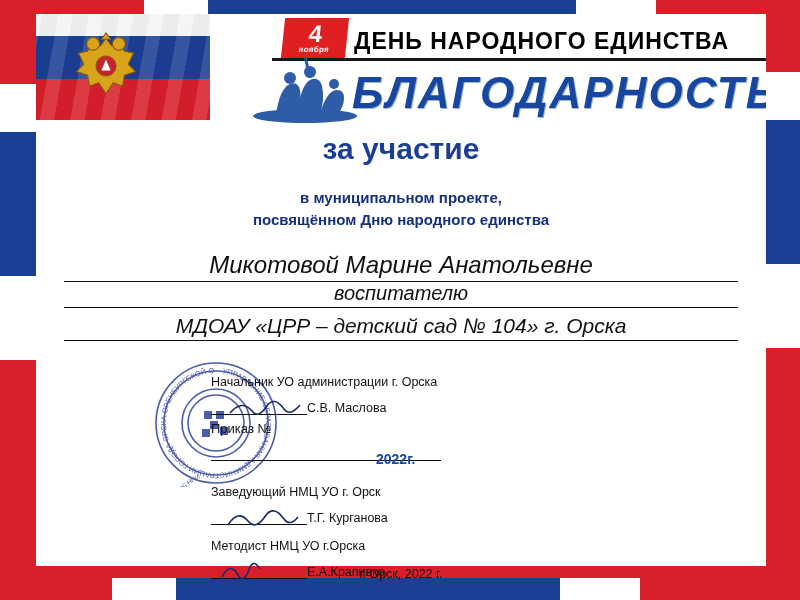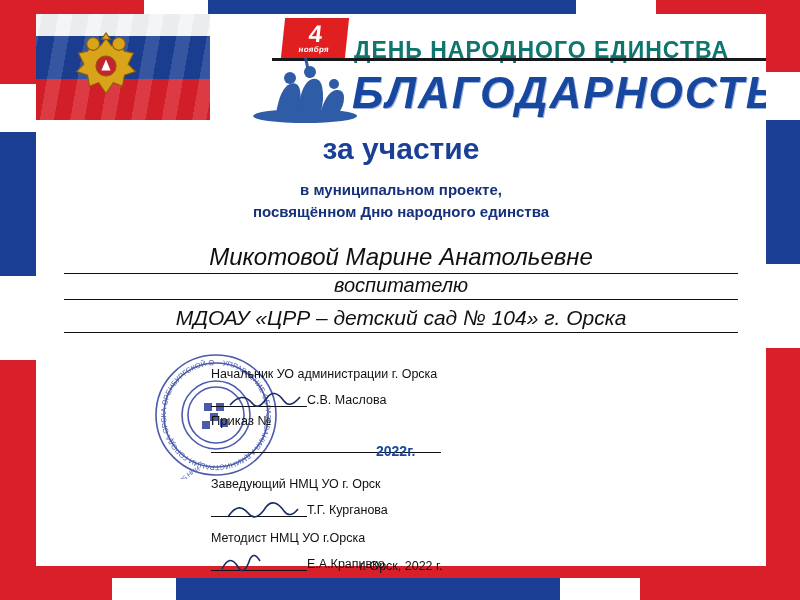--- a/index.html
+++ b/index.html
@@ -128,25 +128,25 @@
     justify-content: center;
     line-height: 1;
     z-index: 4;
     transform: skewX(-6deg);
   }
   .date-badge .d-num { font-size: 24px; font-weight: bold; }
   .date-badge .d-mon { font-size: 8px; font-weight: bold; letter-spacing:.3px; }
 
   .header-title {
     position: absolute;
-    left: 318px; top: 23px;
+    left: 318px; top: 14px;
     font-size: 23px;
     font-weight: bold;
     letter-spacing: 1px;
-    color: #0f766e;
+    color: #000000;
     text-transform: uppercase;
     white-space: nowrap;
   }
   .header-rule {
     position:absolute;
     left: 236px; top: 44px;
     width: 494px; height: 3px;
     background:#16181c;
   }
 
@@ -180,21 +180,21 @@
     font-weight: bold;
     color: #1b3f94;
     margin-top: 8px;
   }
   .subtitle {
     text-align: center;
     font-size: 15px;
     font-weight: bold;
     color: #15307c;
     line-height: 1.45;
-    margin-top: 13px;
+    margin-top: 21px;
   }
 
   .name-line, .role-line, .org-line {
     text-align: center;
     border-bottom: 1.5px solid #111;
     margin: 0 28px;
     padding-bottom: 2px;
   }
   .name-line {
     margin-top: 20px;

